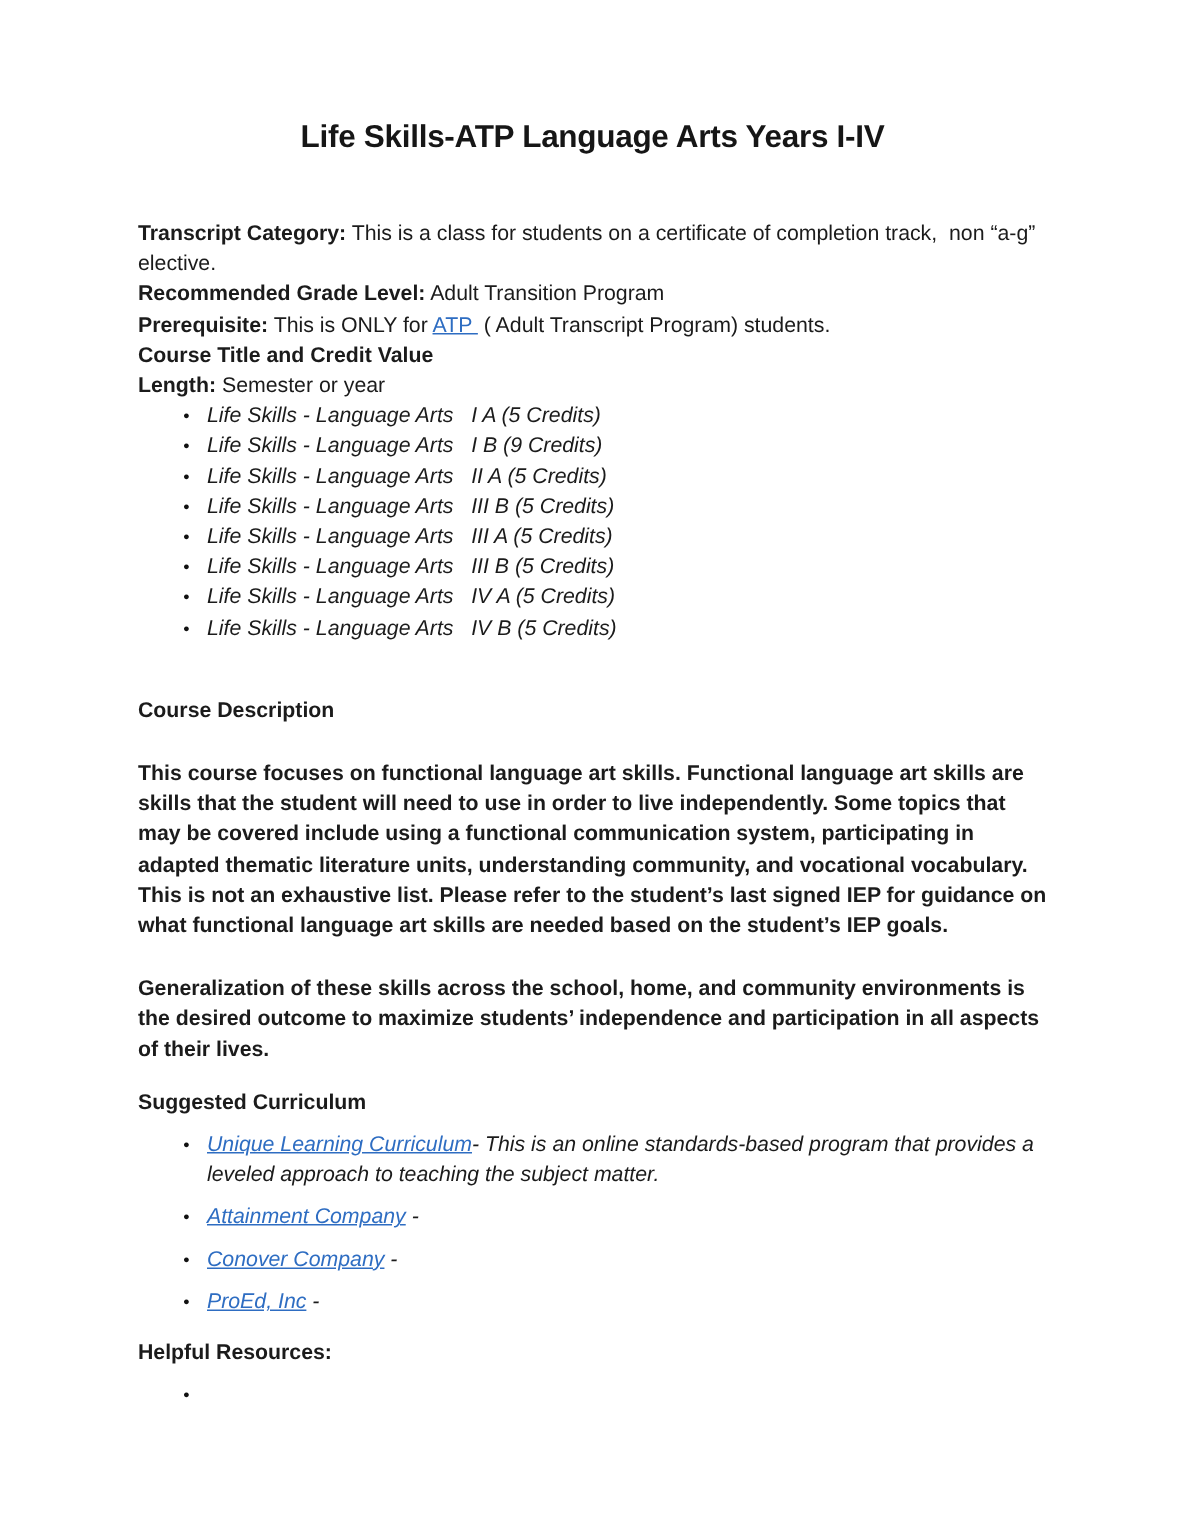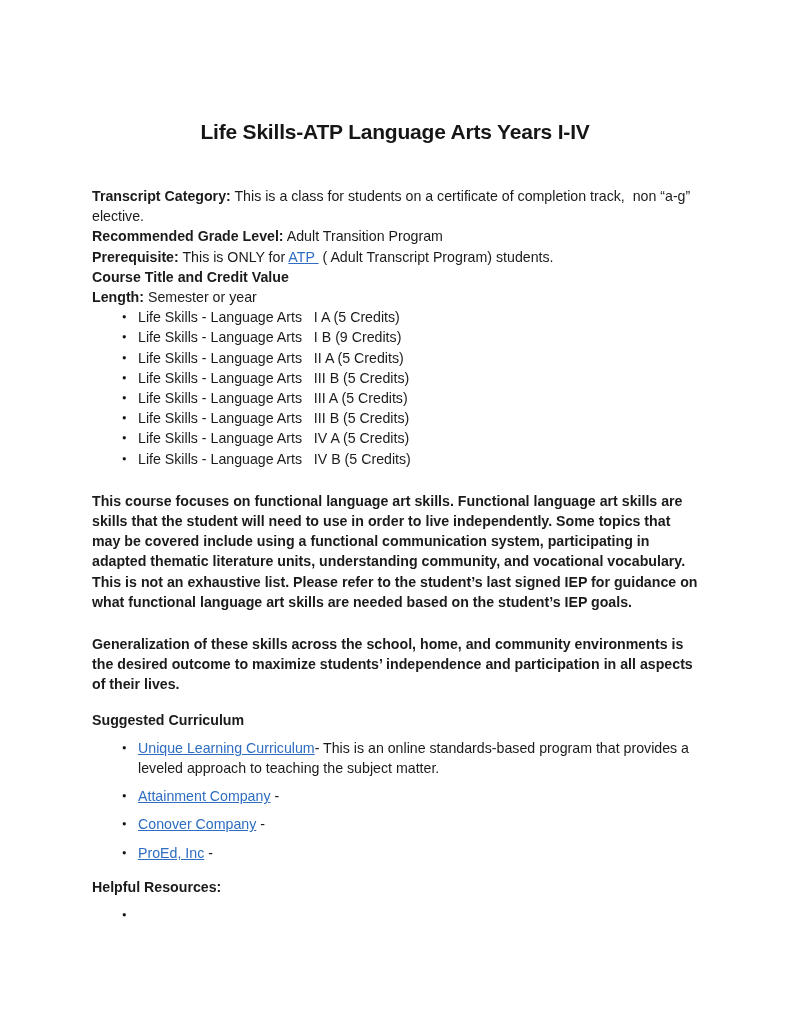--- a/index.html
+++ b/index.html
@@ -6,21 +6,21 @@
     margin: 0;
     padding: 0;
     background: #ffffff;
   }
   .page {
     position: relative;
     width: 791px;
     height: 1024px;
     background: var(--page-bg, #ffffff);
     box-sizing: border-box;
-    padding: 118px 93px 0 92px;
+    padding: 78px 93px 0 92px;
     font-family: "Liberation Sans", sans-serif;
     color: var(--text-color, #1b1b1b);
     font-size: 14.2px;
     line-height: 20.2px;
     overflow: hidden;
   }
   .t { white-space: pre-wrap; }
   h1.doc-title {
     margin: 0;
     font-size: 21px;
@@ -48,21 +48,21 @@
     display: flex;
     align-items: flex-start;
   }
   .bullet {
     flex: none;
     width: 16px;
     font-size: 7.5px;
     line-height: inherit;
     color: #111111;
   }
-  .li-text { flex: 1; min-height: 20.2px; }
+  .li-text { flex: 1; min-height: 20.2px; font-style: italic; }
   .heading {
     font-weight: bold;
     margin: 0;
   }
   .heading.course-desc { margin-top: 35px; }
   .para { margin: 22px 0 0 0; font-weight: bold; }
   .heading.sugg-curr { margin-top: 15px; }
   ul.curriculum { margin-top: 8px; }
   ul.curriculum li { margin-bottom: 8px; }
   .heading.helpful { margin-top: 14px; }
@@ -111,20 +111,21 @@
     <li>
         <span class="bullet">●</span>
         <span class="li-text t">Life Skills - Language Arts   IV A (5 Credits)</span>
       </li>
     <li>
         <span class="bullet">●</span>
         <span class="li-text t">Life Skills - Language Arts   IV B (5 Credits)</span>
       </li>
   </ul>
 
+  <p class="heading course-desc t">Course Description</p>
 
   <p class="para t">This course focuses on functional language art skills. Functional language art skills are skills that the student will need to use in order to live independently. Some topics that may be covered include using a functional communication system, participating in adapted thematic literature units, understanding community, and vocational vocabulary. This is not an exhaustive list. Please refer to the student’s last signed IEP for guidance on what functional language art skills are needed based on the student’s IEP goals.</p>
 
   <p class="para t">Generalization of these skills across the school, home, and community environments is the desired outcome to maximize students’ independence and participation in all aspects of their lives.</p>
 
   <p class="heading sugg-curr t">Suggested Curriculum</p>
 
   <ul class="doc-list curriculum">
     <li>
         <span class="bullet">●</span>

